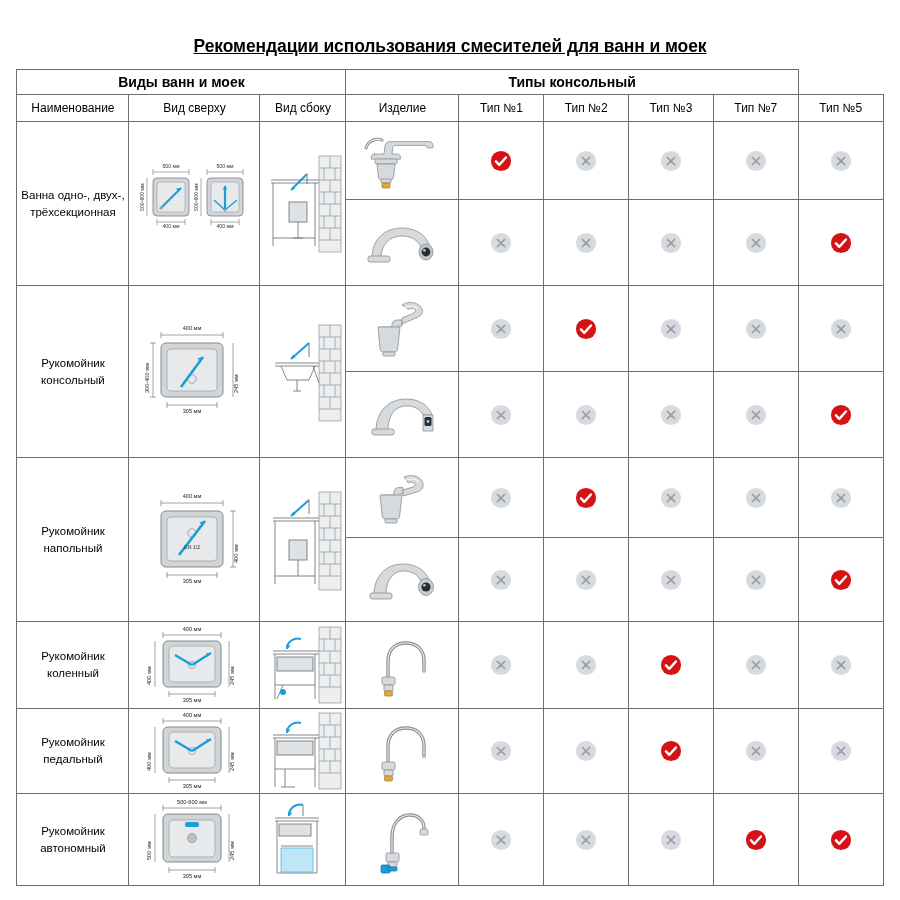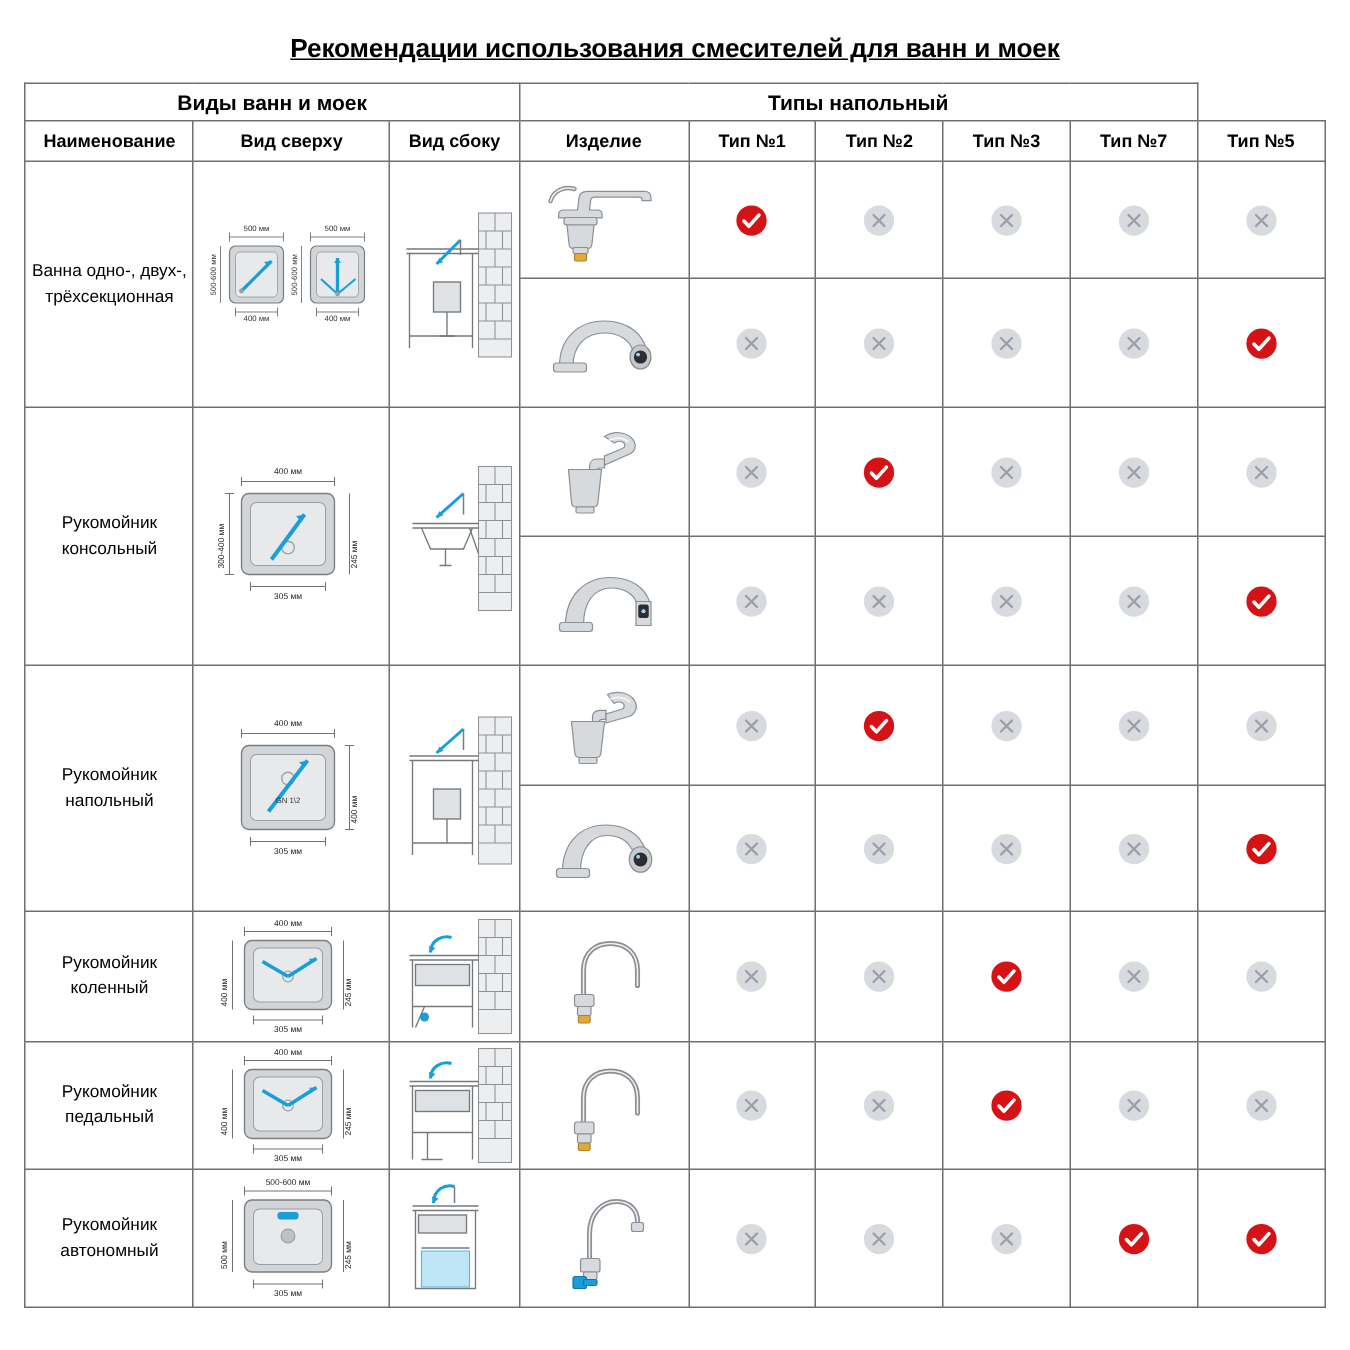--- a/index.html
+++ b/index.html
@@ -20,21 +20,21 @@
     width: 900px;
     height: 900px;
     box-sizing: border-box;
   }
   
   .doc-title {
     text-align: center;
     font-size: 17.5px;
     font-weight: bold;
     text-decoration: underline;
-    padding-top: 22px;
+    padding-top: 36px;
     padding-bottom: 12px;
     letter-spacing: -0.1px;
   }
   
   .watermark {
     position: absolute;
     left: 0; right: 0;
     top: 400px;
     height: 220px;
     pointer-events: none;
@@ -60,21 +60,21 @@
     text-align: center;
     background: transparent;
   }
   .hdr-group {
     font-size: 14px;
     font-weight: bold;
     height: 24px;
   }
   .hdr-col {
     font-size: 12px;
-    font-weight: bold;
+    font-weight: normal;
     height: 26px;
   }
   .name-cell {
     font-size: 11.5px;
     font-weight: normal;
     line-height: 1.45;
     padding: 4px 3px;
   }
   .pic-cell { height: 0; }
   .pic-wrap {
@@ -117,21 +117,21 @@
         <col class="c-prod">
       <col class="c-t">
         <col class="c-t">
         <col class="c-t">
         <col class="c-t">
         <col class="c-t">
     </colgroup>
     <thead>
       <tr>
         <th class="hdr-group" colspan="3">Виды ванн и моек</th>
-        <th class="hdr-group" colspan="5">Типы напольный</th>
+        <th class="hdr-group" colspan="5">Типы консольный</th>
       </tr>
       <tr>
         <th class="hdr-col">Наименование</th>
         <th class="hdr-col">Вид сверху</th>
         <th class="hdr-col">Вид сбоку</th>
         <th class="hdr-col">Изделие</th>
         <th class="hdr-col">Тип №1</th>
         <th class="hdr-col">Тип №2</th>
         <th class="hdr-col">Тип №3</th>
         <th class="hdr-col">Тип №7</th>

